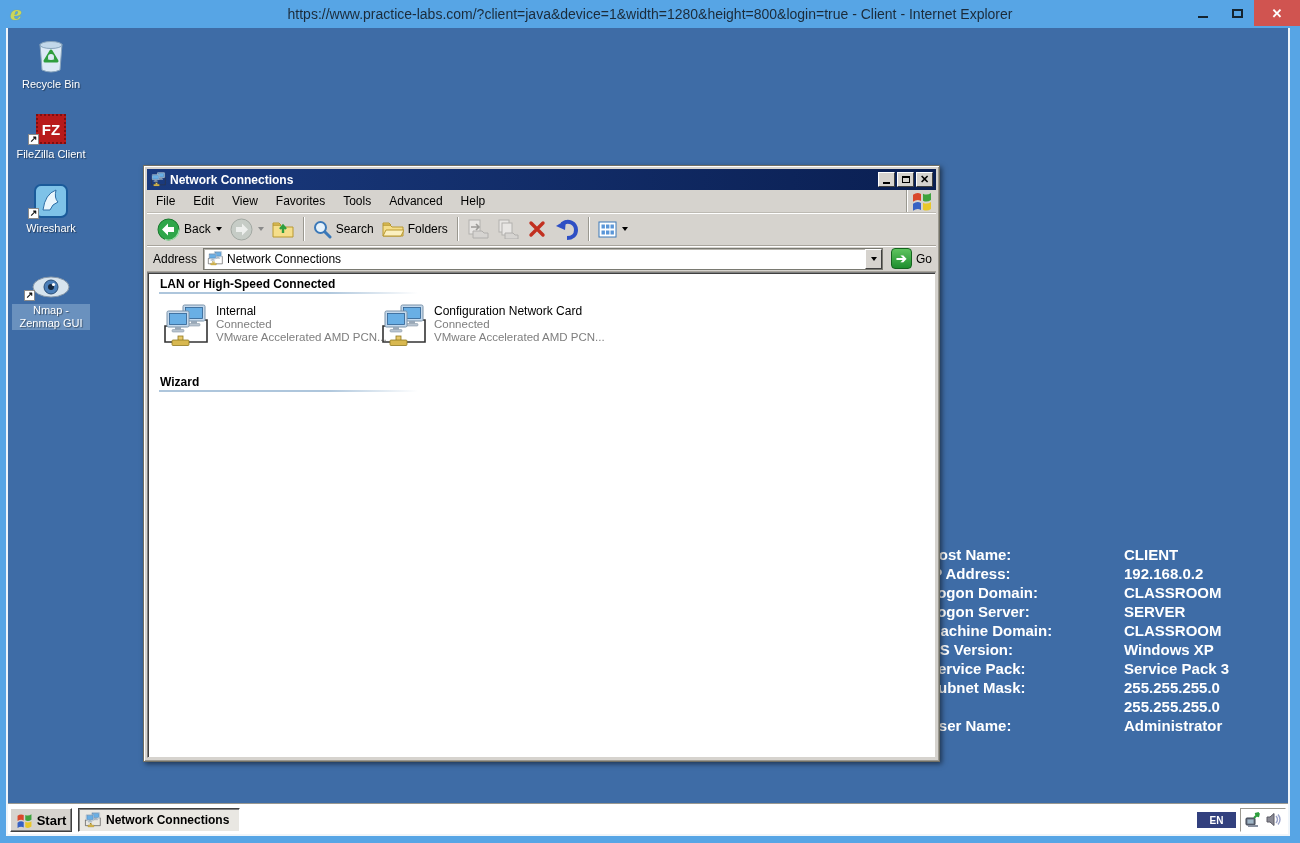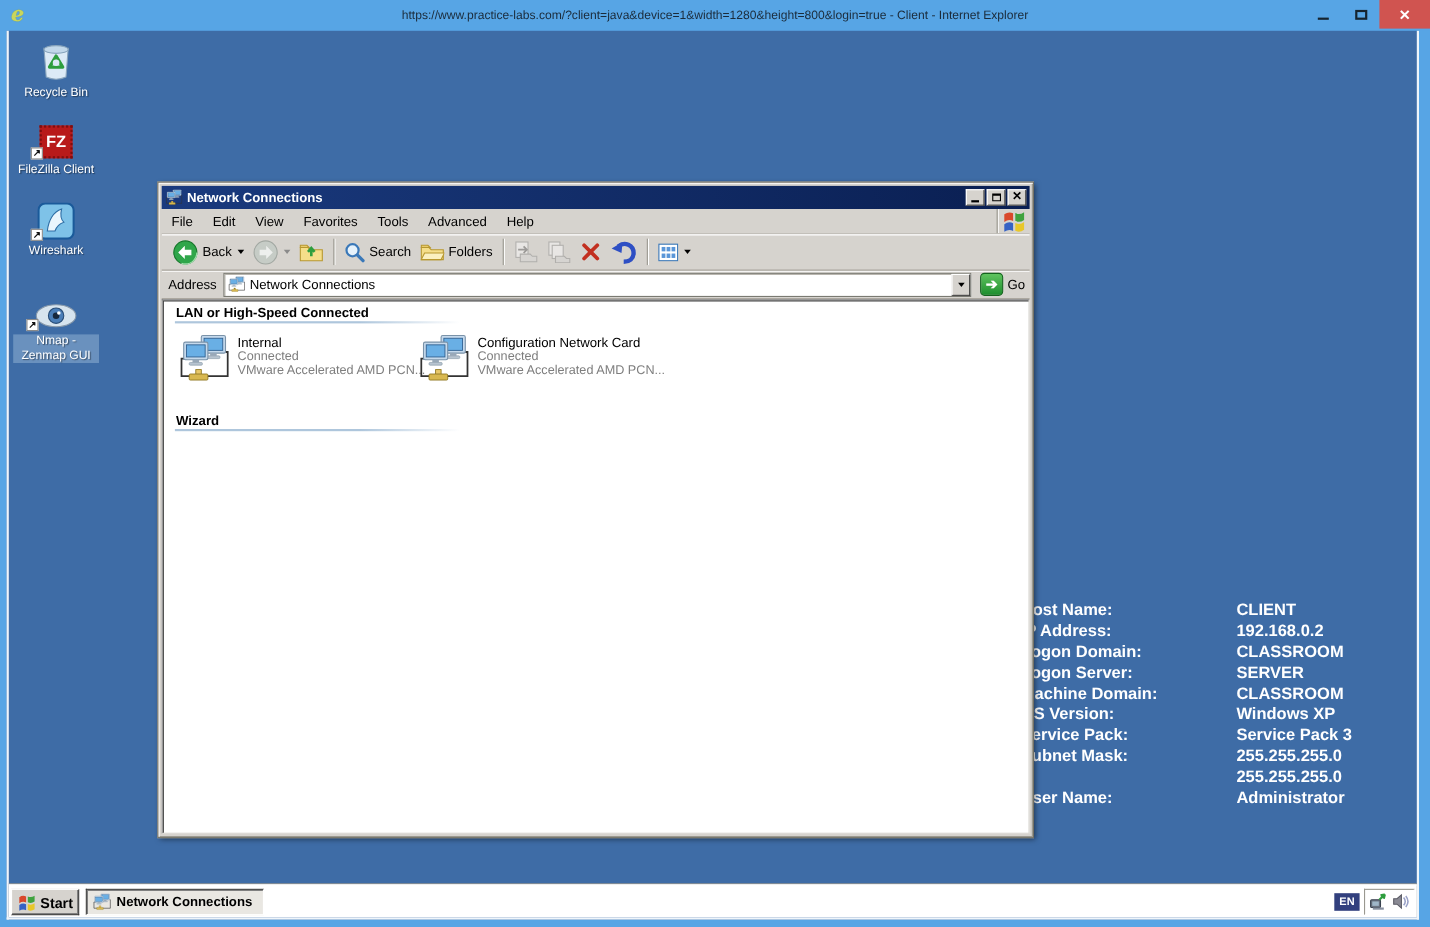--- a/index.html
+++ b/index.html
@@ -2,21 +2,21 @@
 <html><head>
 <meta charset="utf-8">
 <style>
   * { margin:0; padding:0; box-sizing:border-box; }
   html,body { width:1300px; height:843px; overflow:hidden; }
   body { background:#57A5E5; font-family:"Liberation Sans", sans-serif; position:relative; }
 
   
   #ie-titlebar { position:absolute; left:0; top:0; width:1300px; height:28px; background:#57A5E5; }
   .ie-logo { position:absolute; left:10px; top:2px; font-family:"DejaVu Serif", serif; font-style:italic; font-weight:bold; font-size:19px; color:#C9D65C; text-shadow:0 0 1px #8FA33A; }
-  .ie-title { position:absolute; left:0; right:0; top:0; height:45px; line-height:28px; text-align:center; font-size:11px; color:#1B2B3A; }
+  .ie-title { position:absolute; left:0; right:0; top:0; height:45px; line-height:28px; text-align:center; font-size:14px; color:#1B2B3A; }
   .ie-controls { position:absolute; right:0; top:0; height:26px; display:flex; align-items:stretch; }
   .ie-btn { width:34px; display:flex; align-items:center; justify-content:center; cursor:default; }
   .glyph-min { width:10px; height:0; border-bottom:2px solid #15242F; margin-top:8px; }
   .glyph-max { width:11px; height:9px; border:2px solid #15242F; }
   .ie-close { width:46px; background:#D05450; color:#fff; font-size:13px; font-weight:bold; display:flex; align-items:center; justify-content:center; }
 
   
   #desktop { position:absolute; left:6px; top:28px; width:1284px; height:808px; background:#3E6CA6;
              border-left:2px solid #EFF5FA; border-right:2px solid #EFF5FA; border-bottom:2px solid #EFF5FA; }
 
@@ -70,21 +70,21 @@
   .grp-line { position:absolute; height:2px; background:linear-gradient(to right,#AEC6DC 65%, rgba(174,198,220,0)); }
   .tile { position:absolute; width:215px; height:54px; cursor:default; }
   .tile .t-title { position:absolute; left:55px; top:1px; font-size:12px; color:#000; white-space:nowrap; }
   .tile .t-status { position:absolute; left:55px; top:15px; font-size:11.5px; color:#7E7E7E; }
   .tile .t-dev { position:absolute; left:55px; top:28px; font-size:11.5px; color:#7E7E7E; white-space:nowrap; }
 
   
   #taskbar { position:absolute; left:0; right:0; bottom:0; height:30px; background:#ffffff; border-top:1px solid #FFFFFF; box-shadow:0 -1px 0 #9A9890; z-index:6; }
   #start-btn { position:absolute; left:2px; top:3px; width:62px; height:24px; background:#D6D3CE; border:1px solid; border-color:#FFFFFF #404040 #404040 #FFFFFF; box-shadow:inset -1px -1px 0 #808080; display:flex; align-items:center; justify-content:center; gap:4px; font-size:13px; font-weight:bold; color:#000; }
   #task-btn { position:absolute; left:70px; top:3px; width:162px; height:24px; background:#E9E7E2; border:1px solid; border-color:#404040 #FFFFFF #FFFFFF #404040; box-shadow:inset 1px 1px 0 #808080; display:flex; align-items:center; gap:5px; padding-left:5px; font-size:12px; font-weight:bold; color:#000; }
-  #lang-badge { position:absolute; right:52px; top:7px; width:23px; height:16px; background:#32407E; color:#fff; font-size:10px; font-weight:bold; display:flex; align-items:center; justify-content:center; }
+  #lang-badge { position:absolute; right:52px; top:7px; width:39px; height:16px; background:#32407E; color:#fff; font-size:10px; font-weight:bold; display:flex; align-items:center; justify-content:center; }
   #tray { position:absolute; right:2px; top:3px; width:46px; height:24px; border:1px solid; border-color:#9A9890 #FFFFFF #FFFFFF #9A9890; display:flex; align-items:center; justify-content:space-evenly; }
 </style>
 </head>
 <body>
 
 <svg width="0" height="0" style="position:absolute" aria-hidden="true">
   <symbol id="sym-conn" viewBox="0 0 48 44">
     <path d="M9 22 L4 22 L4 38 L13 38" stroke="#333" fill="none" stroke-width="1.6"></path>
     <path d="M44 16 L46 16 L46 38 L27 38" stroke="#333" fill="none" stroke-width="1.6"></path>
     <rect x="22" y="1" width="22" height="16" rx="1.5" fill="#C5D9EC" stroke="#7A92A8"></rect>

